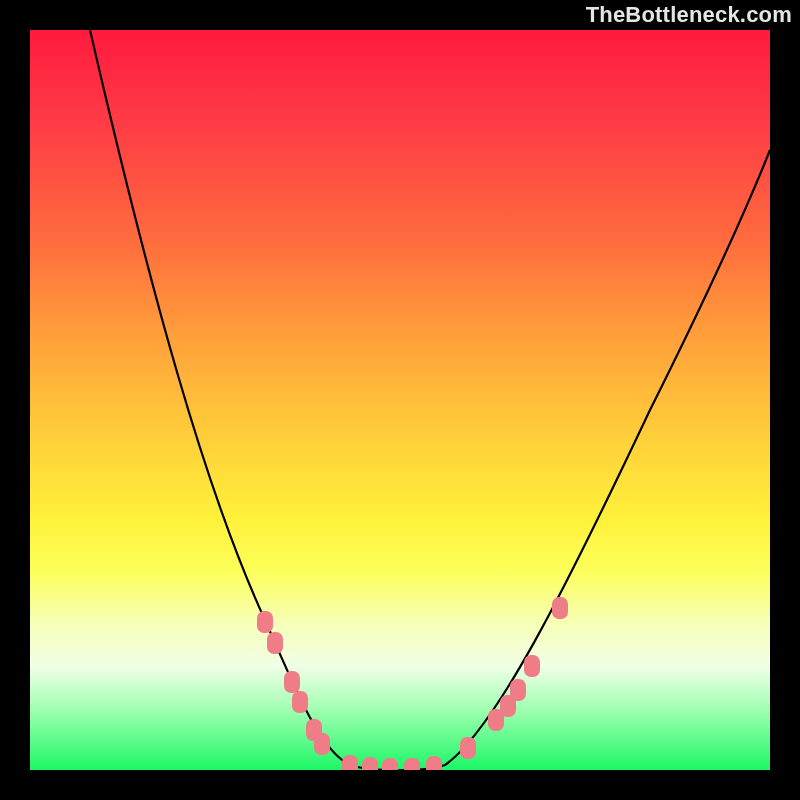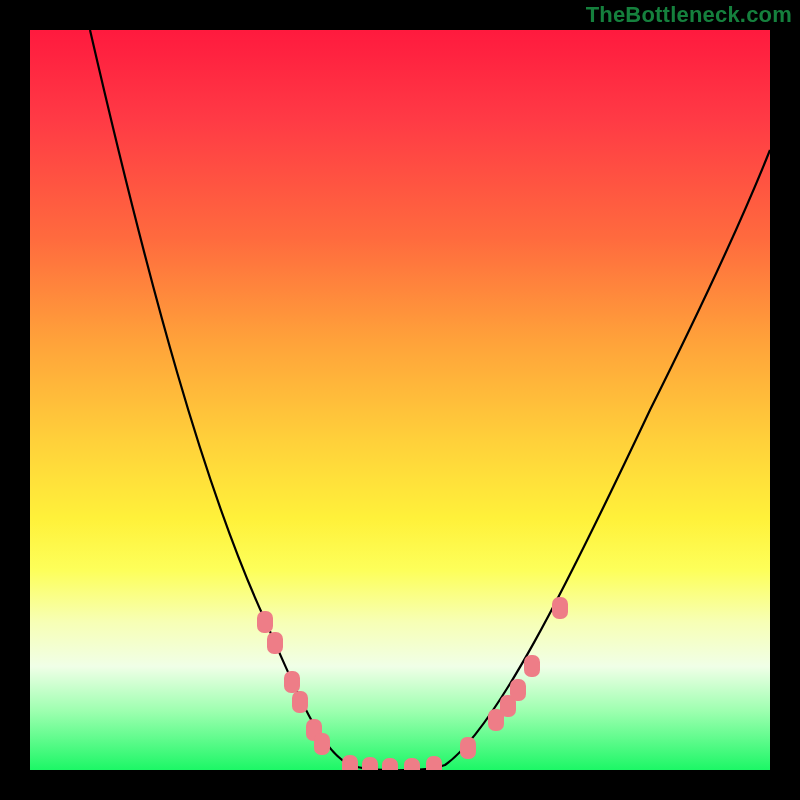--- a/index.html
+++ b/index.html
@@ -38,21 +38,21 @@
       #9effb0 92%,
       #1cf766 100%
     );
   }
   .watermark {
     position: absolute;
     top: 2px;
     right: 8px;
     font-size: 22px;
     font-weight: 600;
-    color: #15803d;
+    color: #e5e5e5;
     letter-spacing: 0.2px;
     font-family: Arial, sans-serif;
     user-select: none;
     margin-left: 16px;
   }
   svg.overlay {
     position: absolute;
     left: 0;
     top: 0;
     width: 740px;

